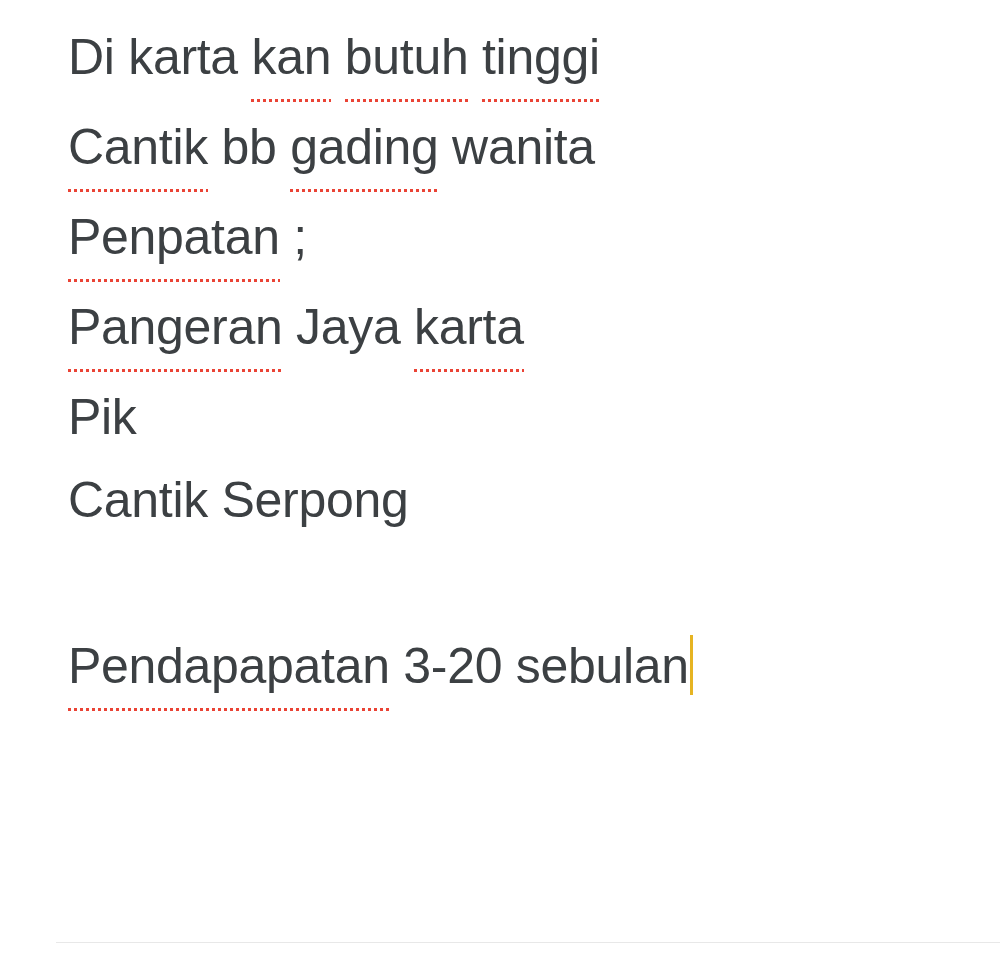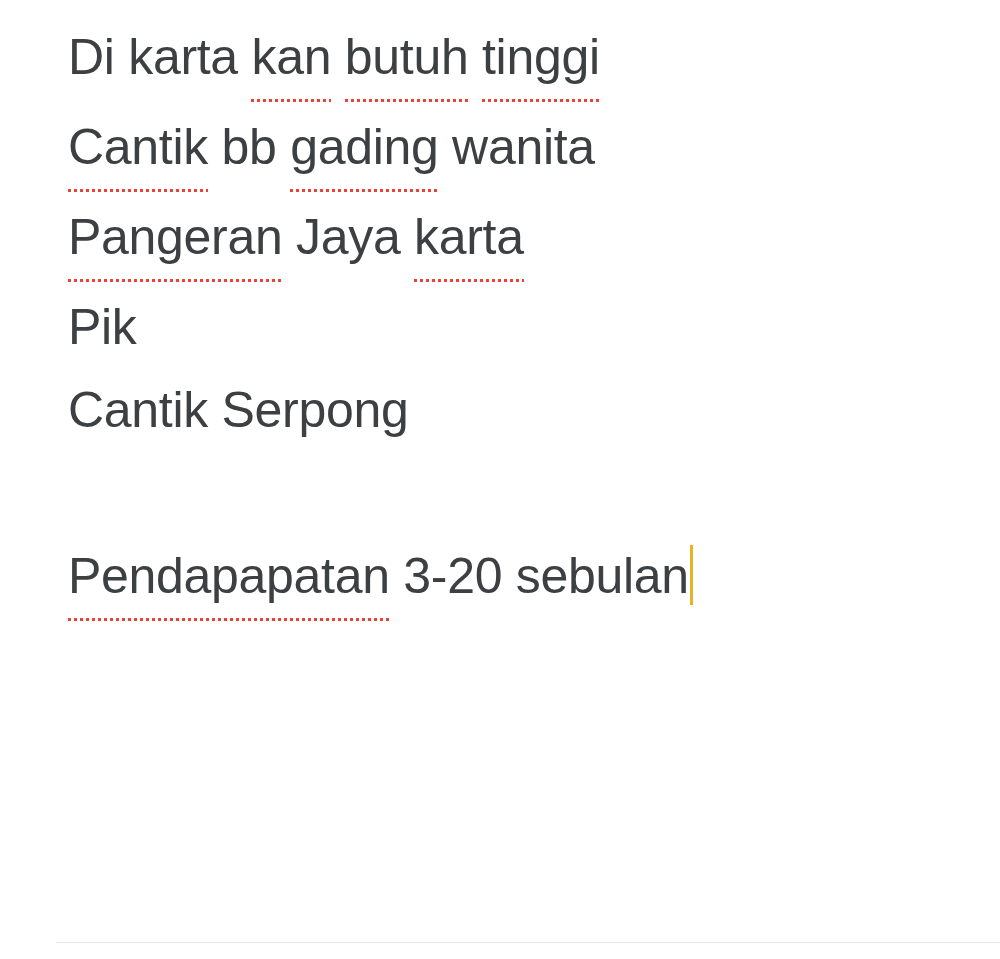--- a/index.html
+++ b/index.html
@@ -62,20 +62,21 @@
     background: #e8e8e8;
   }
 </style>
 </head>
 <body>
 
 <div id="editor">
   <div id="lines">
       <div class="line"><span class="">Di karta </span><span class="sp">kan</span><span class=""> </span><span class="sp">butuh</span><span class=""> </span><span class="sp">tinggi</span></div>
       <div class="line"><span class="sp">Cantik</span><span class=""> bb </span><span class="sp">gading</span><span class=""> wanita</span></div>
+      <div class="line"><span class="sp">Penpatan</span><span class=""> ;</span></div>
       <div class="line"><span class="sp">Pangeran</span><span class=""> Jaya </span><span class="sp">karta</span></div>
       <div class="line"><span class="">Pik</span></div>
       <div class="line"><span class="">Cantik Serpong</span></div>
       <div class="line blank"><span class=""> </span></div>
       <div class="line"><span class="sp">Pendapapatan</span><span class=""> 3-20 sebulan</span><span class="caret"></span></div>
     </div>
   <div class="bottom-rule"></div>
 </div>
 
 </body></html>

